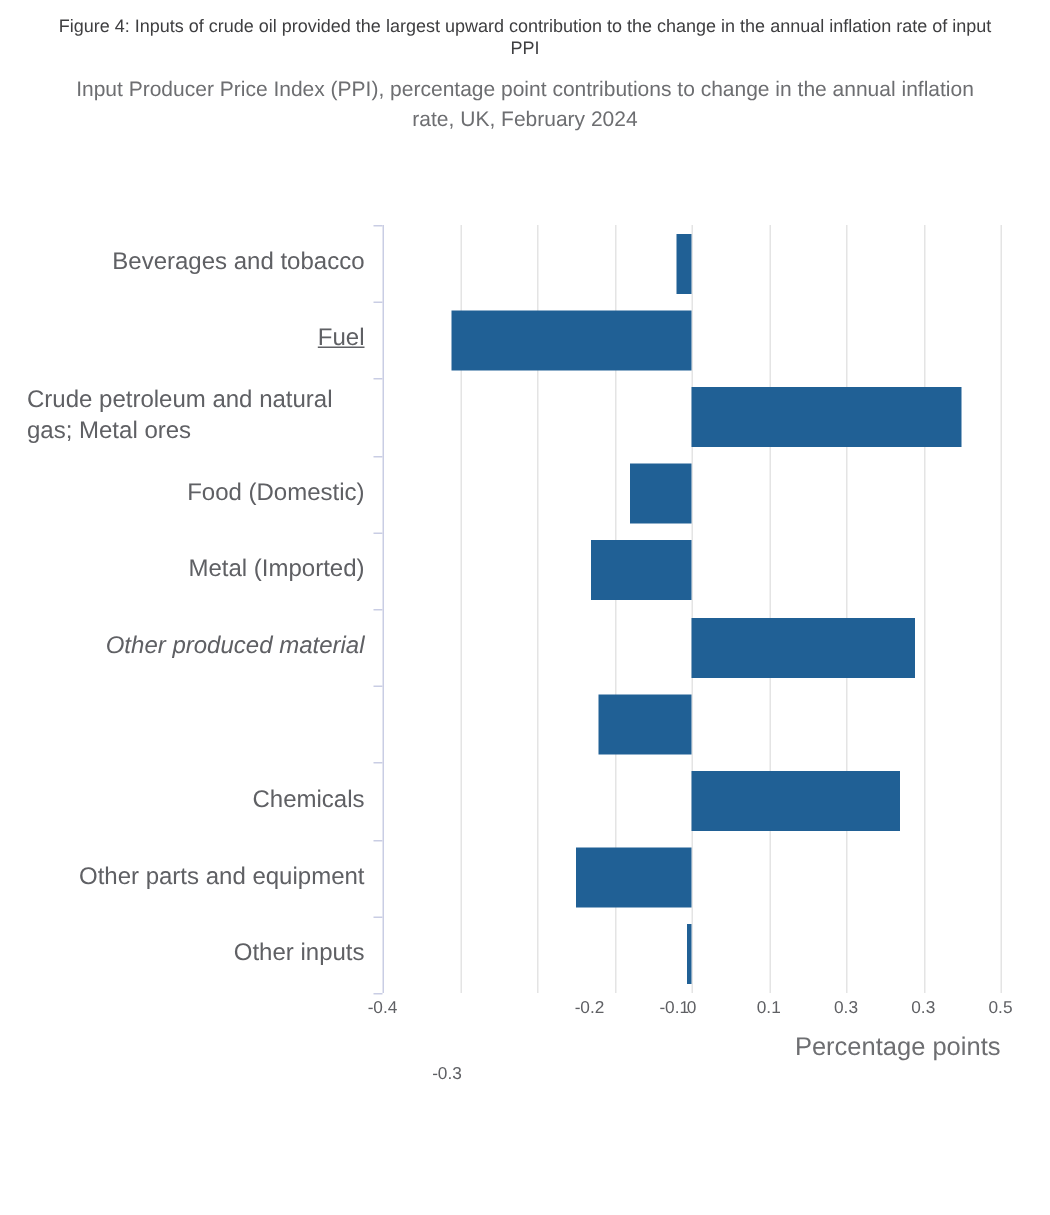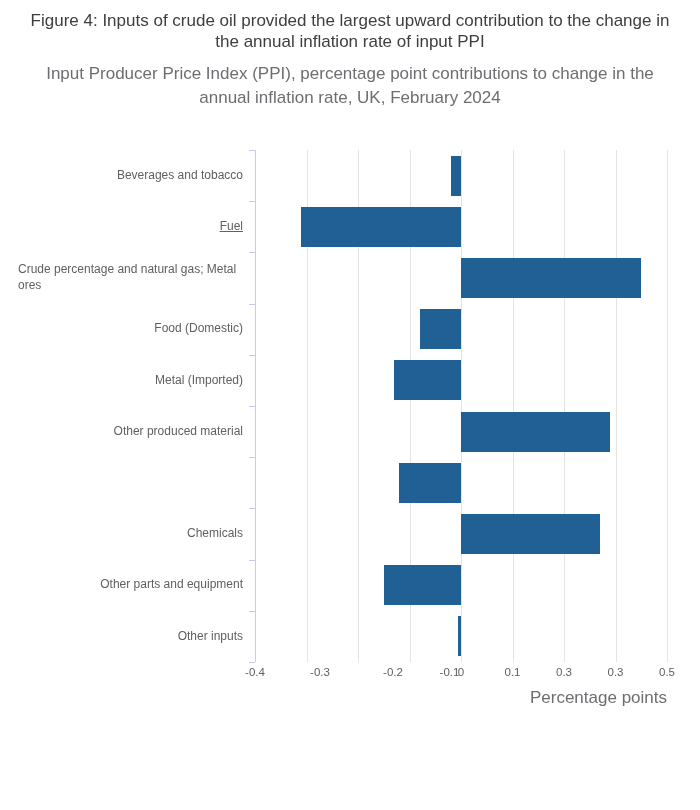--- a/index.html
+++ b/index.html
@@ -7,30 +7,30 @@
     position:relative;
     width:700px;height:810px;
     background:#ffffff;
     font-family:"Liberation Sans", sans-serif;
     overflow:hidden;
   }
   .chart-title{
     margin:10px auto 0 auto;
     max-width:640px;
     text-align:center;
-    font-size:17px;
+    font-size:12px;
     line-height:1.25;
     font-weight:400;
     color:#3e3e40;
   }
   .chart-subtitle{
     margin:9px auto 0 auto;
     max-width:620px;
     text-align:center;
-    font-size:17px;
+    font-size:14px;
     line-height:1.45;
     font-weight:400;
     color:#6d6e71;
   }
   .chart{
     position:absolute;
     left:0;top:150px;
     width:700px;height:560px;
   }
   .plot{
@@ -62,21 +62,21 @@
     left:18px;top:0;
     width:225px;height:512px;
   }
   .cat-label{
     position:absolute;
     left:0;width:225px;
     display:flex;
     align-items:center;
     justify-content:flex-end;
     text-align:right;
-    font-size:12px;
+    font-size:16px;
     line-height:1.3;
     color:#5f6064;
   }
   .cat-label.wrapped{
     justify-content:flex-start;
     text-align:left;
   }
   .x-axis{
     position:absolute;
     left:255px;top:516px;
@@ -104,24 +104,24 @@
 <body>
 
 <div class="page">
   <h1 class="chart-title">Figure 4: Inputs of crude oil provided the largest upward contribution to the change in the annual inflation rate of input PPI</h1>
   <p class="chart-subtitle">Input Producer Price Index (PPI), percentage point contributions to change in the annual inflation rate, UK, February 2024</p>
 
   <div class="chart">
     <div class="labels" id="labels">
         <div class="cat-label" style="top: 0px; height: 51.2px;">Beverages and tobacco</div>
         <div class="cat-label" style="top: 51.2px; height: 51.2px; text-decoration: underline;">Fuel</div>
-        <div class="cat-label wrapped" style="top: 102.4px; height: 51.2px;">Crude percentage and natural gas; Metal ores</div>
+        <div class="cat-label wrapped" style="top: 102.4px; height: 51.2px;">Crude petroleum and natural gas; Metal ores</div>
         <div class="cat-label" style="top: 153.6px; height: 51.2px;">Food (Domestic)</div>
         <div class="cat-label" style="top: 204.8px; height: 51.2px;">Metal (Imported)</div>
-        <div class="cat-label" style="top: 256px; height: 51.2px;">Other produced material</div>
+        <div class="cat-label" style="top: 256px; height: 51.2px; font-style: italic;">Other produced material</div>
         <div class="cat-label" style="top: 358.4px; height: 51.2px;">Chemicals</div>
         <div class="cat-label" style="top: 409.6px; height: 51.2px;">Other parts and equipment</div>
         <div class="cat-label" style="top: 460.8px; height: 51.2px;">Other inputs</div>
       </div>
     <div class="plot" id="plot">
         <div class="gridline" style="left: 51.5px; background: rgb(228, 228, 228);"></div>
         <div class="gridline" style="left: 103px; background: rgb(228, 228, 228);"></div>
         <div class="gridline" style="left: 154.5px; background: rgb(228, 228, 228);"></div>
         <div class="gridline" style="left: 206px; background: rgb(228, 228, 228);"></div>
         <div class="gridline" style="left: 257.5px; background: rgb(228, 228, 228);"></div>
@@ -146,21 +146,21 @@
         <div class="bar" title="Food (Domestic): -0.08" style="top: 159.2px; background: rgb(32, 96, 149); width: 41.2px; left: 164.8px;"></div>
         <div class="bar" title="Food (Imported): -0.13" style="top: 210.4px; background: rgb(32, 96, 149); width: 66.95px; left: 139.05px;"></div>
         <div class="bar" title="Other produced material: 0.29" style="top: 261.6px; background: rgb(32, 96, 149); width: 149.35px; left: 206px;"></div>
         <div class="bar" title="Metals and non-metallic mineral products: -0.12" style="top: 312.8px; background: rgb(32, 96, 149); width: 61.8px; left: 144.2px;"></div>
         <div class="bar" title="Chemicals: 0.27" style="top: 364px; background: rgb(32, 96, 149); width: 139.05px; left: 206px;"></div>
         <div class="bar" title="Other parts and equipment: -0.15" style="top: 415.2px; background: rgb(32, 96, 149); width: 77.25px; left: 128.75px;"></div>
         <div class="bar" title="Other inputs: -0.005" style="top: 466.4px; background: rgb(32, 96, 149); width: 2.575px; left: 203.425px;"></div>
       </div>
     <div class="x-axis" id="xaxis">
         <div class="x-tick-label" style="left: 0px;">-0.4</div>
-        <div class="x-tick-label" style="left: 65px;">-0.3</div>
+        <div class="x-tick-label" style="left: 43px; margin-top: 44px;">-0.3</div>
         <div class="x-tick-label" style="left: 103px; margin-left: 35px;">-0.2</div>
         <div class="x-tick-label" style="left: 154.5px; margin-left: 40px;">-0.1</div>
         <div class="x-tick-label" style="left: 206px;">0</div>
         <div class="x-tick-label" style="left: 257.5px;">0.1</div>
         <div class="x-tick-label" style="left: 309px;">0.3</div>
         <div class="x-tick-label" style="left: 360.5px;">0.3</div>
         <div class="x-tick-label" style="left: 412px;">0.5</div>
       </div>
     <div class="x-axis-title">Percentage points</div>
   </div>

